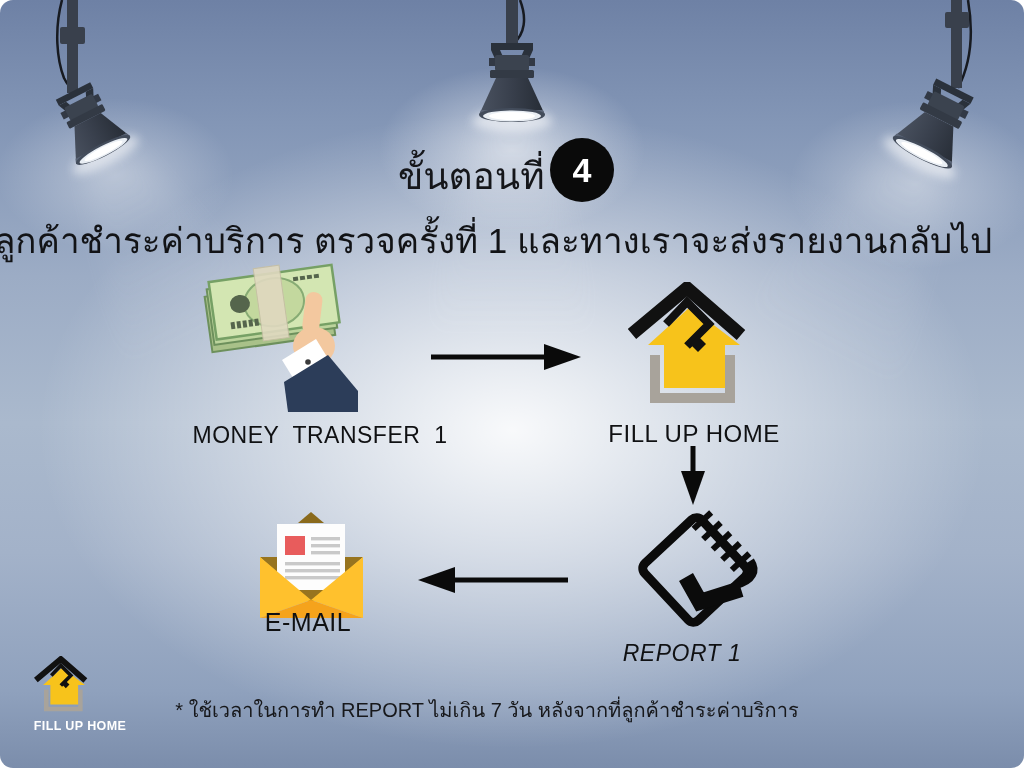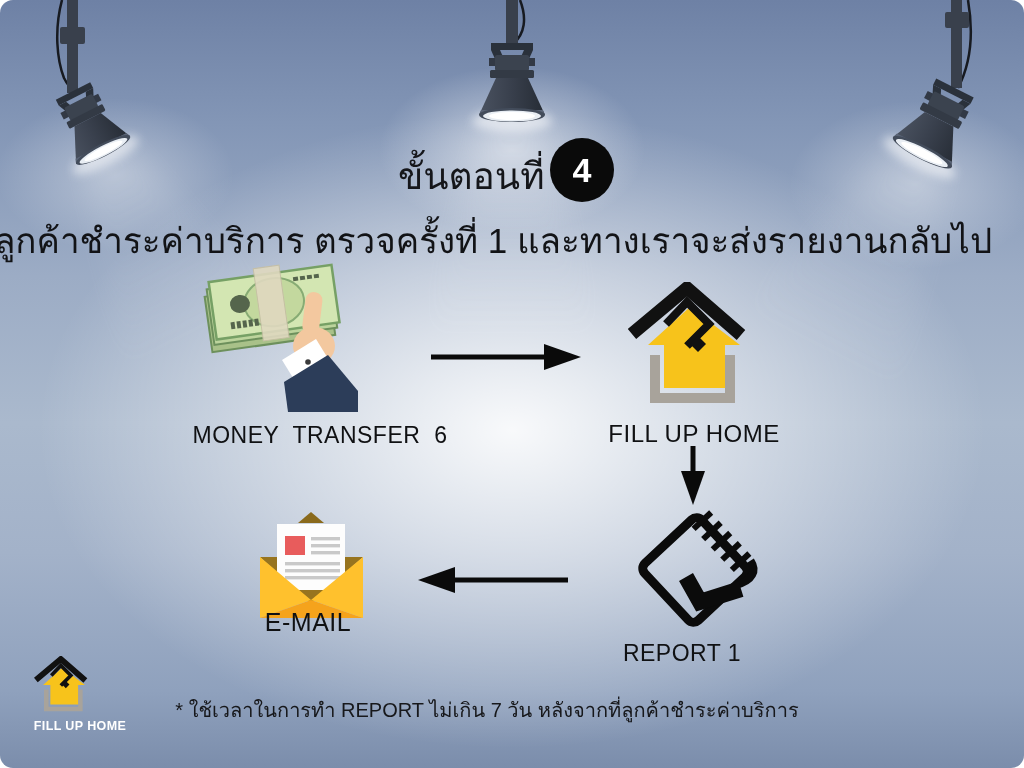--- a/index.html
+++ b/index.html
@@ -19,21 +19,21 @@
   .step-label{position:absolute;left:398px;top:146px;font-size:37px;color:#15161a;}
   .step-badge{position:absolute;left:550px;top:138px;width:64px;height:64px;border-radius:50%;
     display:flex;align-items:center;justify-content:center;}
   .step-badge span{color:#ffffff;font-size:34px;font-weight:bold;}
   .subtitle{position:absolute;left:493px;top:213px;transform:translateX(-50%);
     white-space:nowrap;font-size:35px;color:#121316;}
   .node-label{position:absolute;transform:translateX(-50%);white-space:nowrap;
     color:#101113;font-size:23px;letter-spacing:.5px;}
   .lbl-money{left:320px;top:422px;word-spacing:7px;}
   .lbl-fuh{left:694px;top:420px;font-size:24px;}
-  .lbl-report{left:682px;top:640px;}
+  .lbl-report{left:682px;top:640px;font-style:italic;}
   .lbl-email{left:308px;top:608px;font-size:25px;}
   .footnote{position:absolute;left:487px;top:694px;transform:translateX(-50%);
     white-space:nowrap;font-size:20px;color:#17181b;}
   .brand-label{position:absolute;left:80px;top:719px;transform:translateX(-50%);
     white-space:nowrap;font-size:12.5px;font-weight:bold;color:#ffffff;letter-spacing:.4px;}
 </style>
 </head>
 <body>
 
 <div class="stage">
@@ -134,21 +134,21 @@
           <rect x="119" y="19" width="5" height="4"></rect>
       </g>
       <rect x="60" y="5" width="26" height="73" fill="#e0d9c0" opacity="0.9" stroke="#c6bfa4" stroke-width="1"></rect>
     </g>
     <rect x="106" y="30" width="17" height="42" rx="8" transform="rotate(7 114 50)" fill="#F3C89F"></rect>
     <ellipse cx="116" cy="84" rx="21" ry="19" fill="#F3C89F"></ellipse>
     <polygon points="84,98 118,77 134,103 100,124" fill="#ffffff"></polygon>
     <circle cx="110" cy="100" r="2.8" fill="#3a3a3a"></circle>
     <polygon points="86,120 130,93 160,129 160,150 90,150" fill="#2C3D59"></polygon>
   </svg>
-  <div class="node-label lbl-money">MONEY TRANSFER 6</div>
+  <div class="node-label lbl-money">MONEY TRANSFER 1</div>
 
   <svg class="abs" style="left:428px;top:340px" width="156" height="34" viewBox="0 0 156 34">
     <line x1="3" y1="17" x2="118" y2="17" stroke="#0a0a0a" stroke-width="5"></line>
     <polygon points="116,4 153,17 116,30" fill="#0a0a0a"></polygon>
   </svg>
 
   <svg class="abs" style="left:628px;top:282px" width="132" height="126">
     <use href="#fuhLogo" width="132" height="126"></use>
   </svg>
   <div class="node-label lbl-fuh">FILL UP HOME</div>

